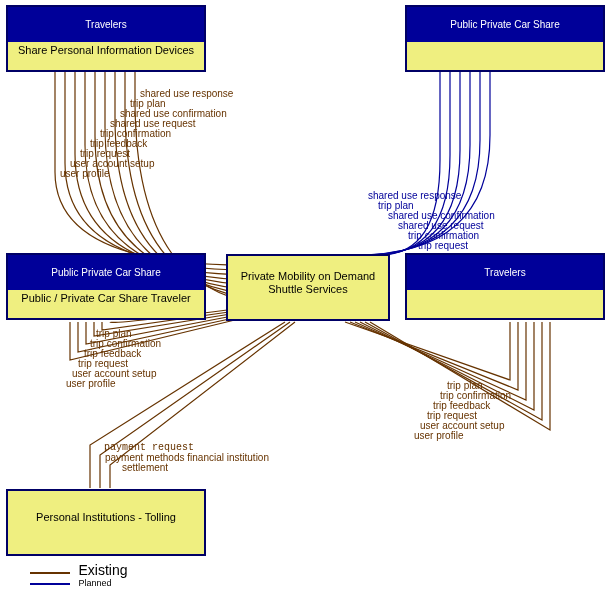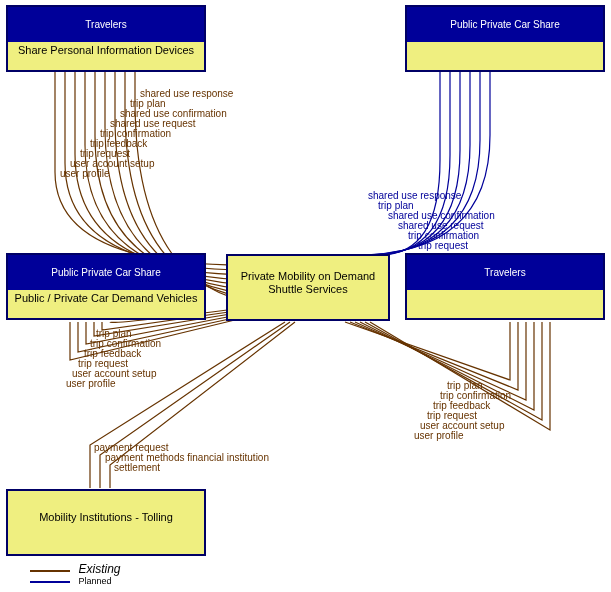--- a/index.html
+++ b/index.html
@@ -103,33 +103,33 @@
   <div class="box-head">Travelers</div>
   <div class="box-body">Share Personal Information Devices</div>
 </div>
 
 <div class="box" style="left:405px; top:5px; width:200px; height:67px;">
   <div class="box-head">Public Private Car Share</div>
 </div>
 
 <div class="box" style="left:6px; top:253px; width:200px; height:67px;">
   <div class="box-head">Public Private Car Share</div>
-  <div class="box-body">Public / Private Car Demand Vehicles</div>
+  <div class="box-body">Public / Private Car Share Traveler</div>
 </div>
 
 <div class="box" style="left:226px; top:254px; width:164px; height:67px;">
   <div class="box-body" style="padding-top:14px;">Private Mobility on Demand Shuttle Services</div>
 </div>
 
 <div class="box" style="left:405px; top:253px; width:200px; height:67px;">
   <div class="box-head">Travelers</div>
 </div>
 
 <div class="box" style="left:6px; top:489px; width:200px; height:67px;">
-  <div class="box-body" style="padding-top:20px;">Mobility Institutions - Tolling</div>
+  <div class="box-body" style="padding-top:20px;">Personal Institutions - Tolling</div>
 </div>
 
 <div class="flowlabel existing" style="left:140px; top:88px;">shared use response</div>
 <div class="flowlabel existing" style="left:130px; top:98px;">trip plan</div>
 <div class="flowlabel existing" style="left:120px; top:108px;">shared use confirmation</div>
 <div class="flowlabel existing" style="left:110px; top:118px;">shared use request</div>
 <div class="flowlabel existing" style="left:100px; top:128px;">trip confirmation</div>
 <div class="flowlabel existing" style="left:90px;  top:138px;">trip feedback</div>
 <div class="flowlabel existing" style="left:80px;  top:148px;">trip request</div>
 <div class="flowlabel existing" style="left:70px;  top:158px;">user account setup</div>
@@ -149,28 +149,28 @@
 <div class="flowlabel existing" style="left:72px;  top:368px;">user account setup</div>
 <div class="flowlabel existing" style="left:66px;  top:378px;">user profile</div>
 
 <div class="flowlabel existing" style="left:447px; top:380px;">trip plan</div>
 <div class="flowlabel existing" style="left:440px; top:390px;">trip confirmation</div>
 <div class="flowlabel existing" style="left:433px; top:400px;">trip feedback</div>
 <div class="flowlabel existing" style="left:427px; top:410px;">trip request</div>
 <div class="flowlabel existing" style="left:420px; top:420px;">user account setup</div>
 <div class="flowlabel existing" style="left:414px; top:430px;">user profile</div>
 
-<div class="flowlabel existing" style="left:94px;  top:442px;">payment request</div>
+<div class="flowlabel existing" style="left:104px;  top:442px;font-family:Liberation Mono, monospace;">payment request</div>
 <div class="flowlabel existing" style="left:105px; top:452px;">payment methods financial institution</div>
-<div class="flowlabel existing" style="left:114px; top:462px;">settlement</div>
+<div class="flowlabel existing" style="left:122px; top:462px;">settlement</div>
 
 <div style="position:absolute; left:30px; top:562px;">
   <div>
     <span class="legend-line" style="border-color:#663300;"></span>
-    <span style="font-size:12px;font-style:italic;">Existing</span>
+    <span style="font-size:14px;">Existing</span>
   </div>
   <div>
     <span class="legend-line" style="border-color:#000099;"></span>
     <span style="font-size:9px;">Planned</span>
   </div>
 </div>
 
 </div>
 
 </body></html>

